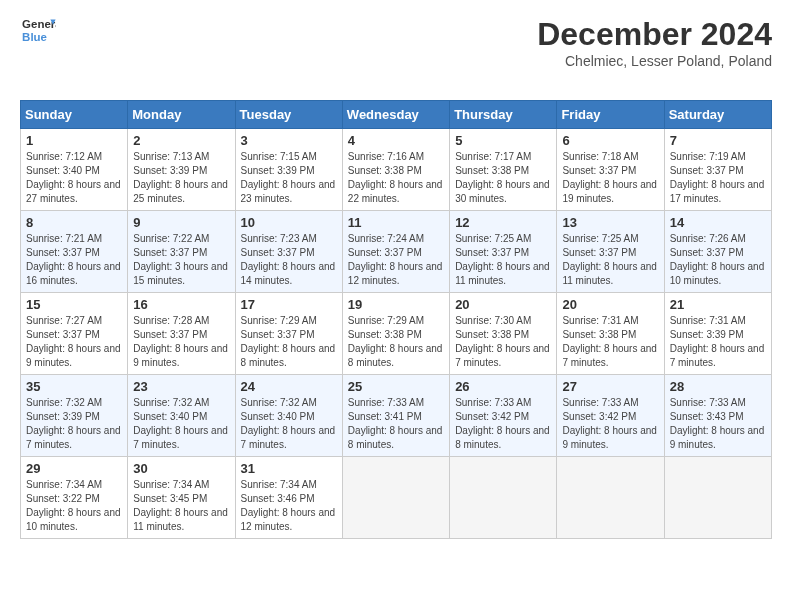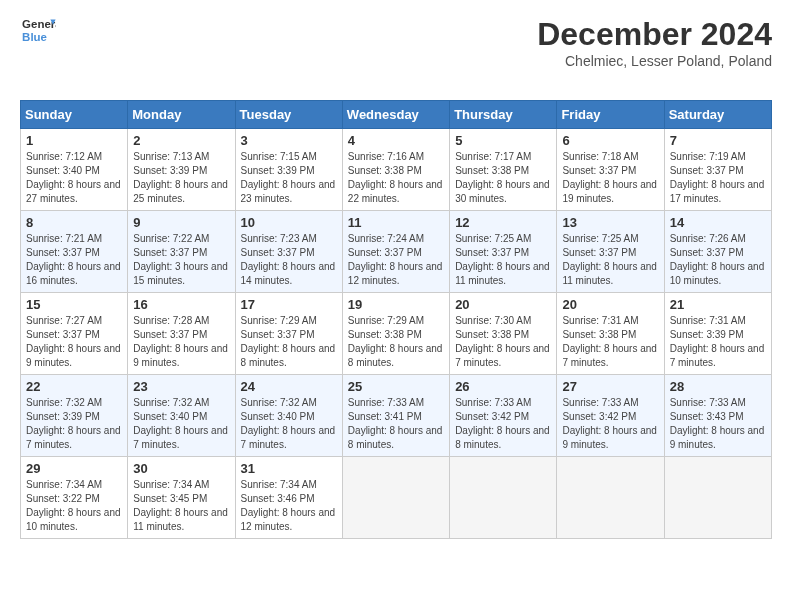--- a/index.html
+++ b/index.html
@@ -283,21 +283,21 @@
         <span class="day-num">21</span>
         <div class="day-info">
           <span>Sunrise: 7:31 AM</span><br>
           <span>Sunset: 3:39 PM</span><br>
           <span>Daylight: 8 hours and 7 minutes.</span>
         </div>
       </td>
       </tr>
       <tr class="row-even">
         <td>
-        <span class="day-num">22</span>
+        <span class="day-num">35</span>
         <div class="day-info">
           <span>Sunrise: 7:32 AM</span><br>
           <span>Sunset: 3:39 PM</span><br>
           <span>Daylight: 8 hours and 7 minutes.</span>
         </div>
       </td>
         <td>
         <span class="day-num">23</span>
         <div class="day-info">
           <span>Sunrise: 7:32 AM</span><br>

